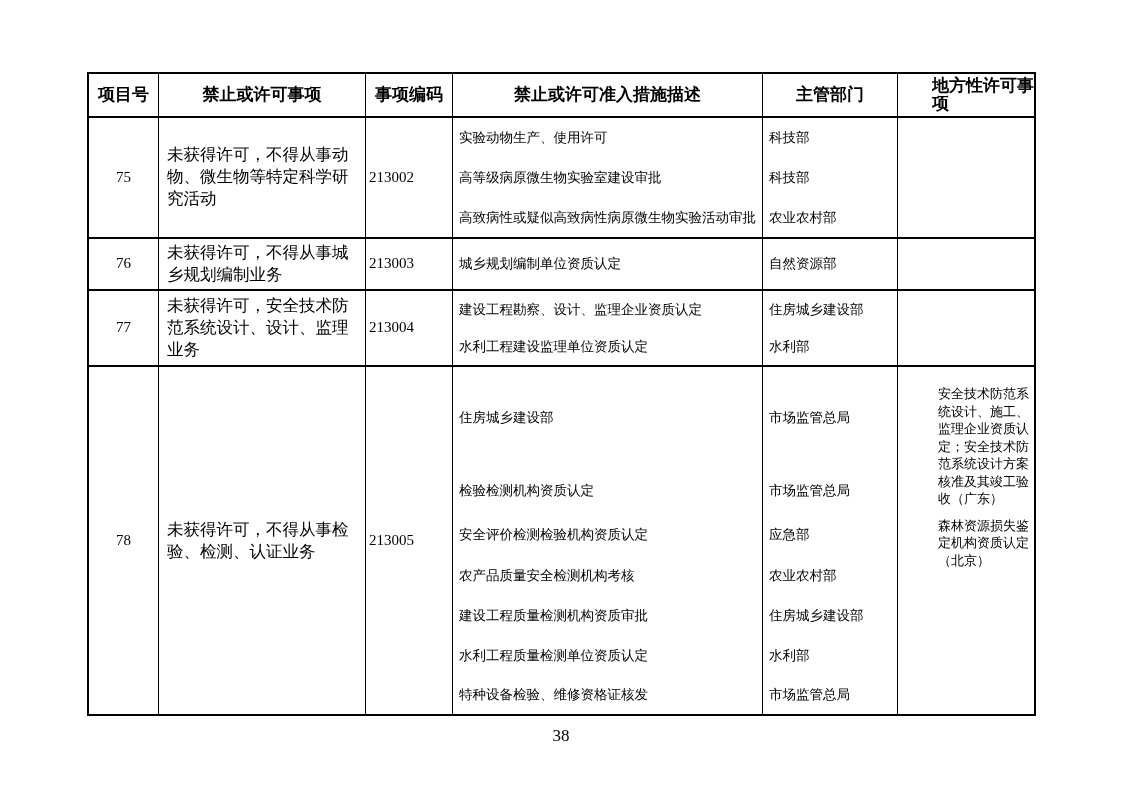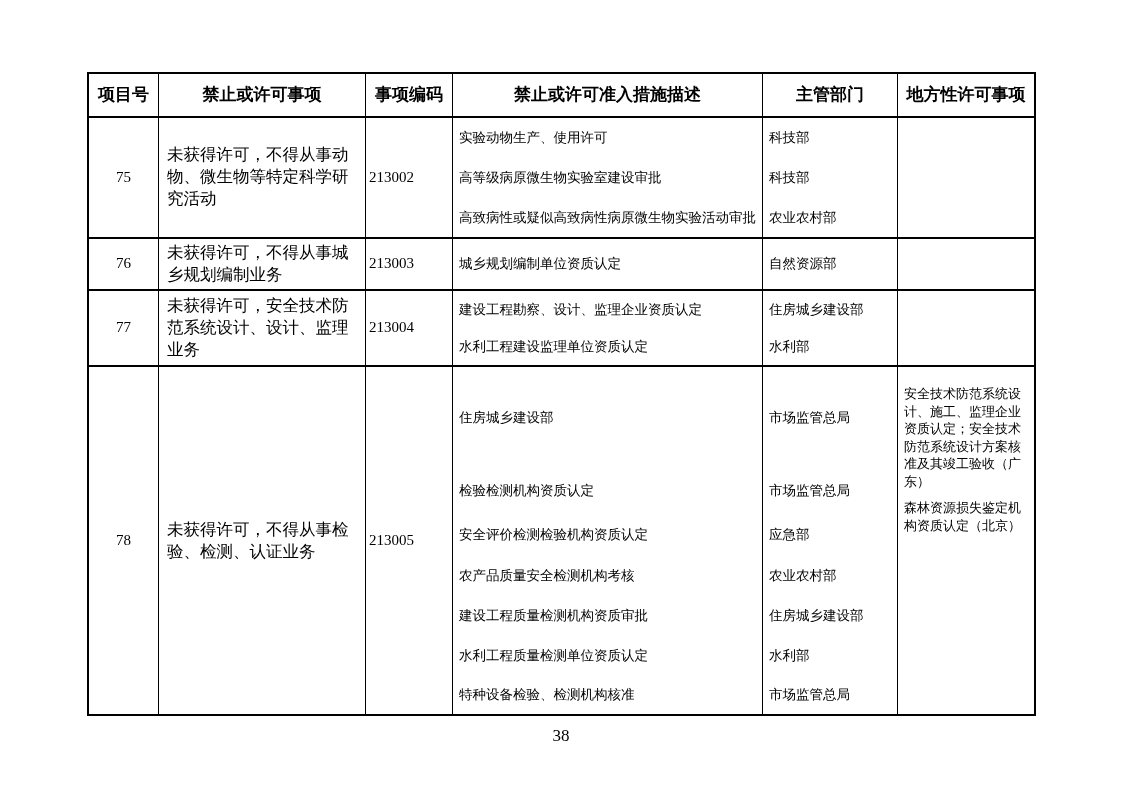--- a/index.html
+++ b/index.html
@@ -39,21 +39,21 @@
     box-sizing: border-box;
     border-right: 1px solid #000;
     overflow: hidden;
   }
   .cell:last-child { border-right: none; }
   .c1 { width: 70px; display: flex; align-items: center; justify-content: center; font-size: 15px; }
   .c2 { width: 207px; display: flex; align-items: center; padding: 0 3px 0 8px; font-size: 16.5px; line-height: 22px; }
   .c3 { width: 87px; display: flex; align-items: center; padding-left: 3px; font-size: 15px; }
   .c4 { width: 310px; display: flex; flex-direction: column; }
   .c5 { width: 135px; display: flex; flex-direction: column; }
-  .c6 { flex: 1; font-size: 13px; line-height: 17.5px; padding: 18px 4px 0 6px; }
+  .c6 { flex: 1; font-size: 13px; line-height: 17.5px; padding: 18px 4px 0 6px; margin-left: 34px; }
   .thead .cell {
     display: flex;
     align-items: center;
     justify-content: center;
     font-weight: bold;
     font-size: 17px;
     padding: 0;
   }
   .thead { height: 42px; }
   .row-75 { height: 122px; }
@@ -152,21 +152,21 @@
       <div class="cell c1">78</div>
       <div class="cell c2">未获得许可，不得从事检验、检测、认证业务</div>
       <div class="cell c3">213005</div>
       <div class="cell c4">
         <div class="m">住房城乡建设部</div>
         <div class="m">检验检测机构资质认定</div>
         <div class="m">安全评价检测检验机构资质认定</div>
         <div class="m">农产品质量安全检测机构考核</div>
         <div class="m">建设工程质量检测机构资质审批</div>
         <div class="m">水利工程质量检测单位资质认定</div>
-        <div class="m">特种设备检验、检测机构核准</div>
+        <div class="m">特种设备检验、维修资格证核发</div>
       </div>
       <div class="cell c5">
         <div class="m">市场监管总局</div>
         <div class="m">市场监管总局</div>
         <div class="m">应急部</div>
         <div class="m">农业农村部</div>
         <div class="m">住房城乡建设部</div>
         <div class="m">水利部</div>
         <div class="m">市场监管总局</div>
       </div>

